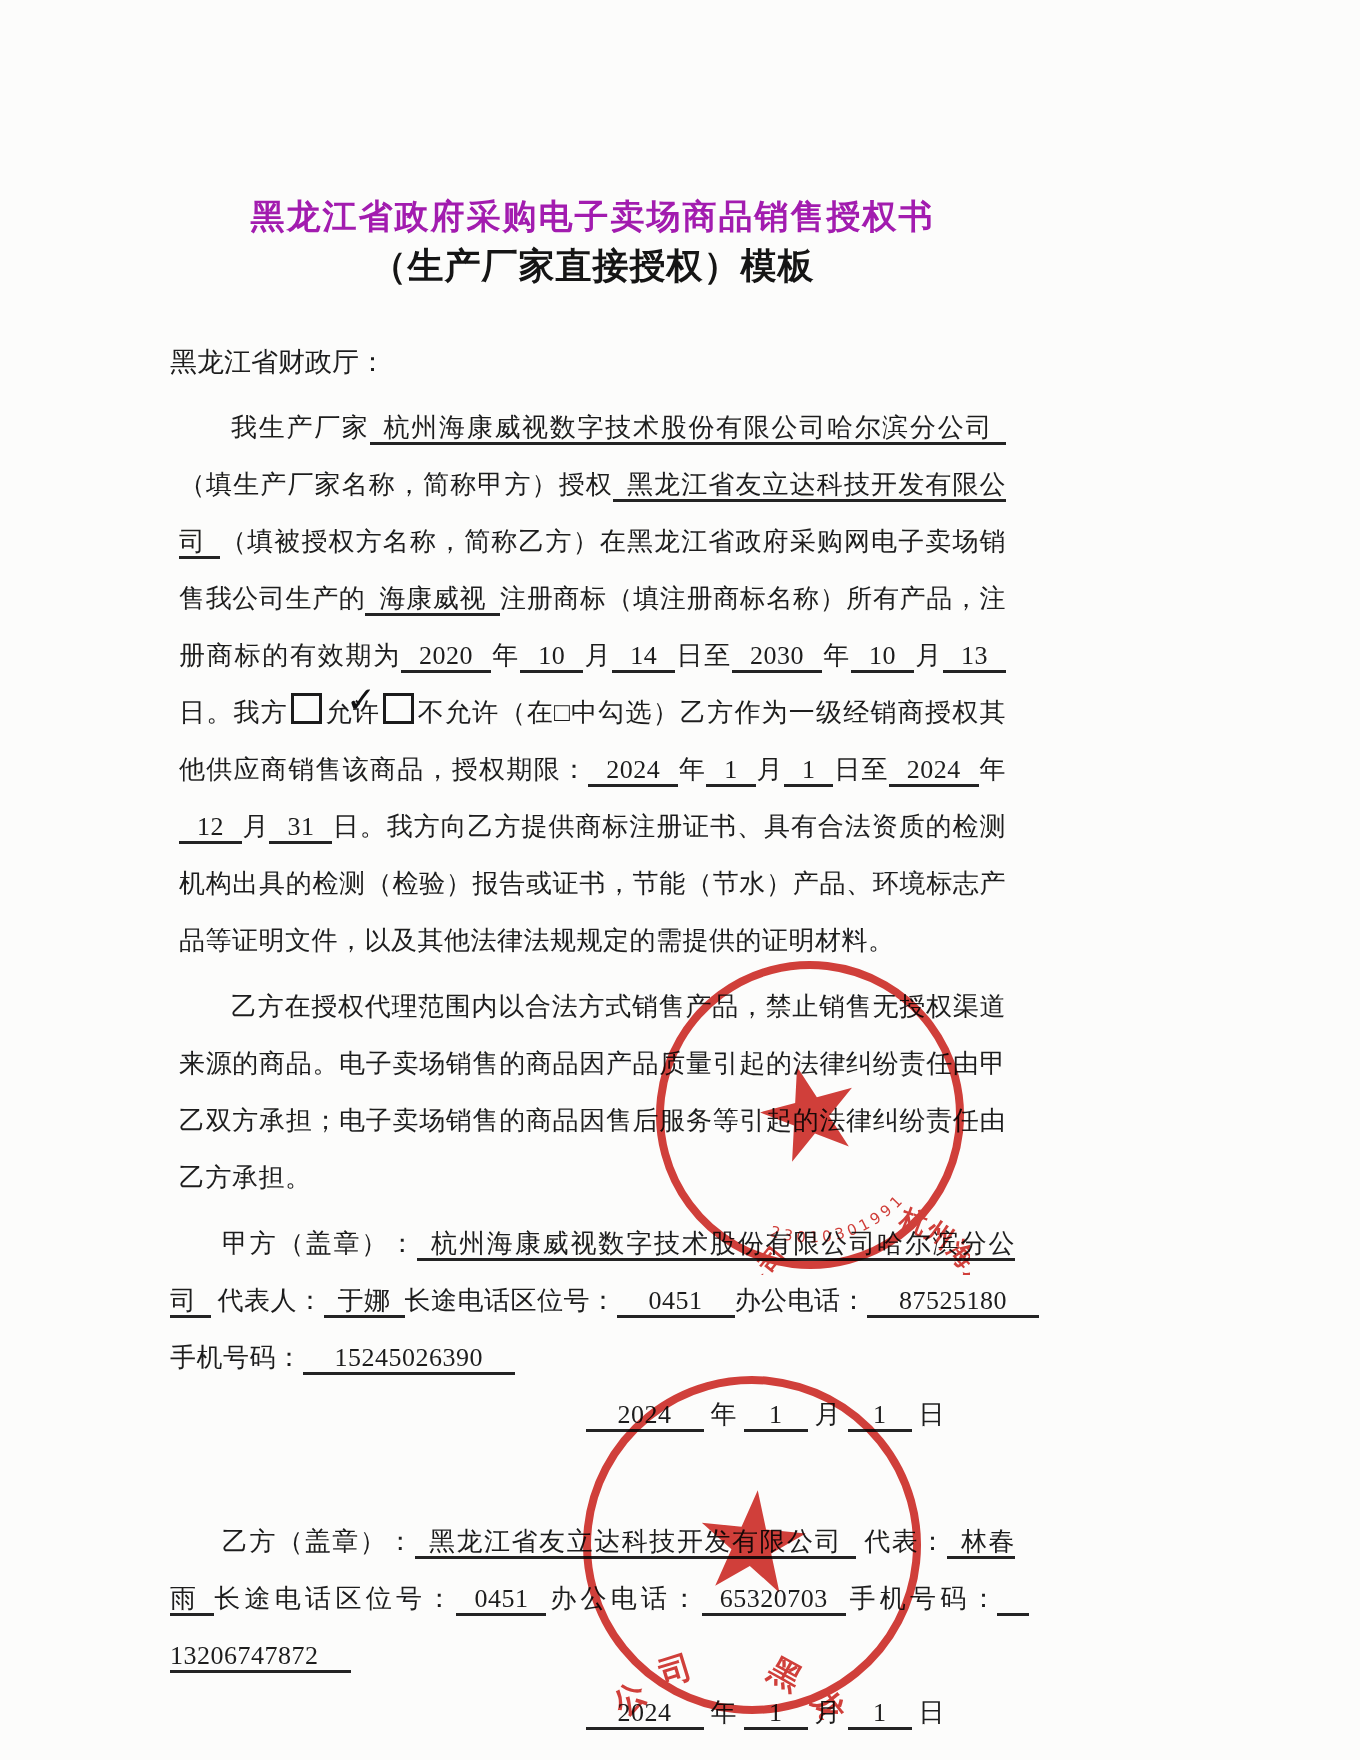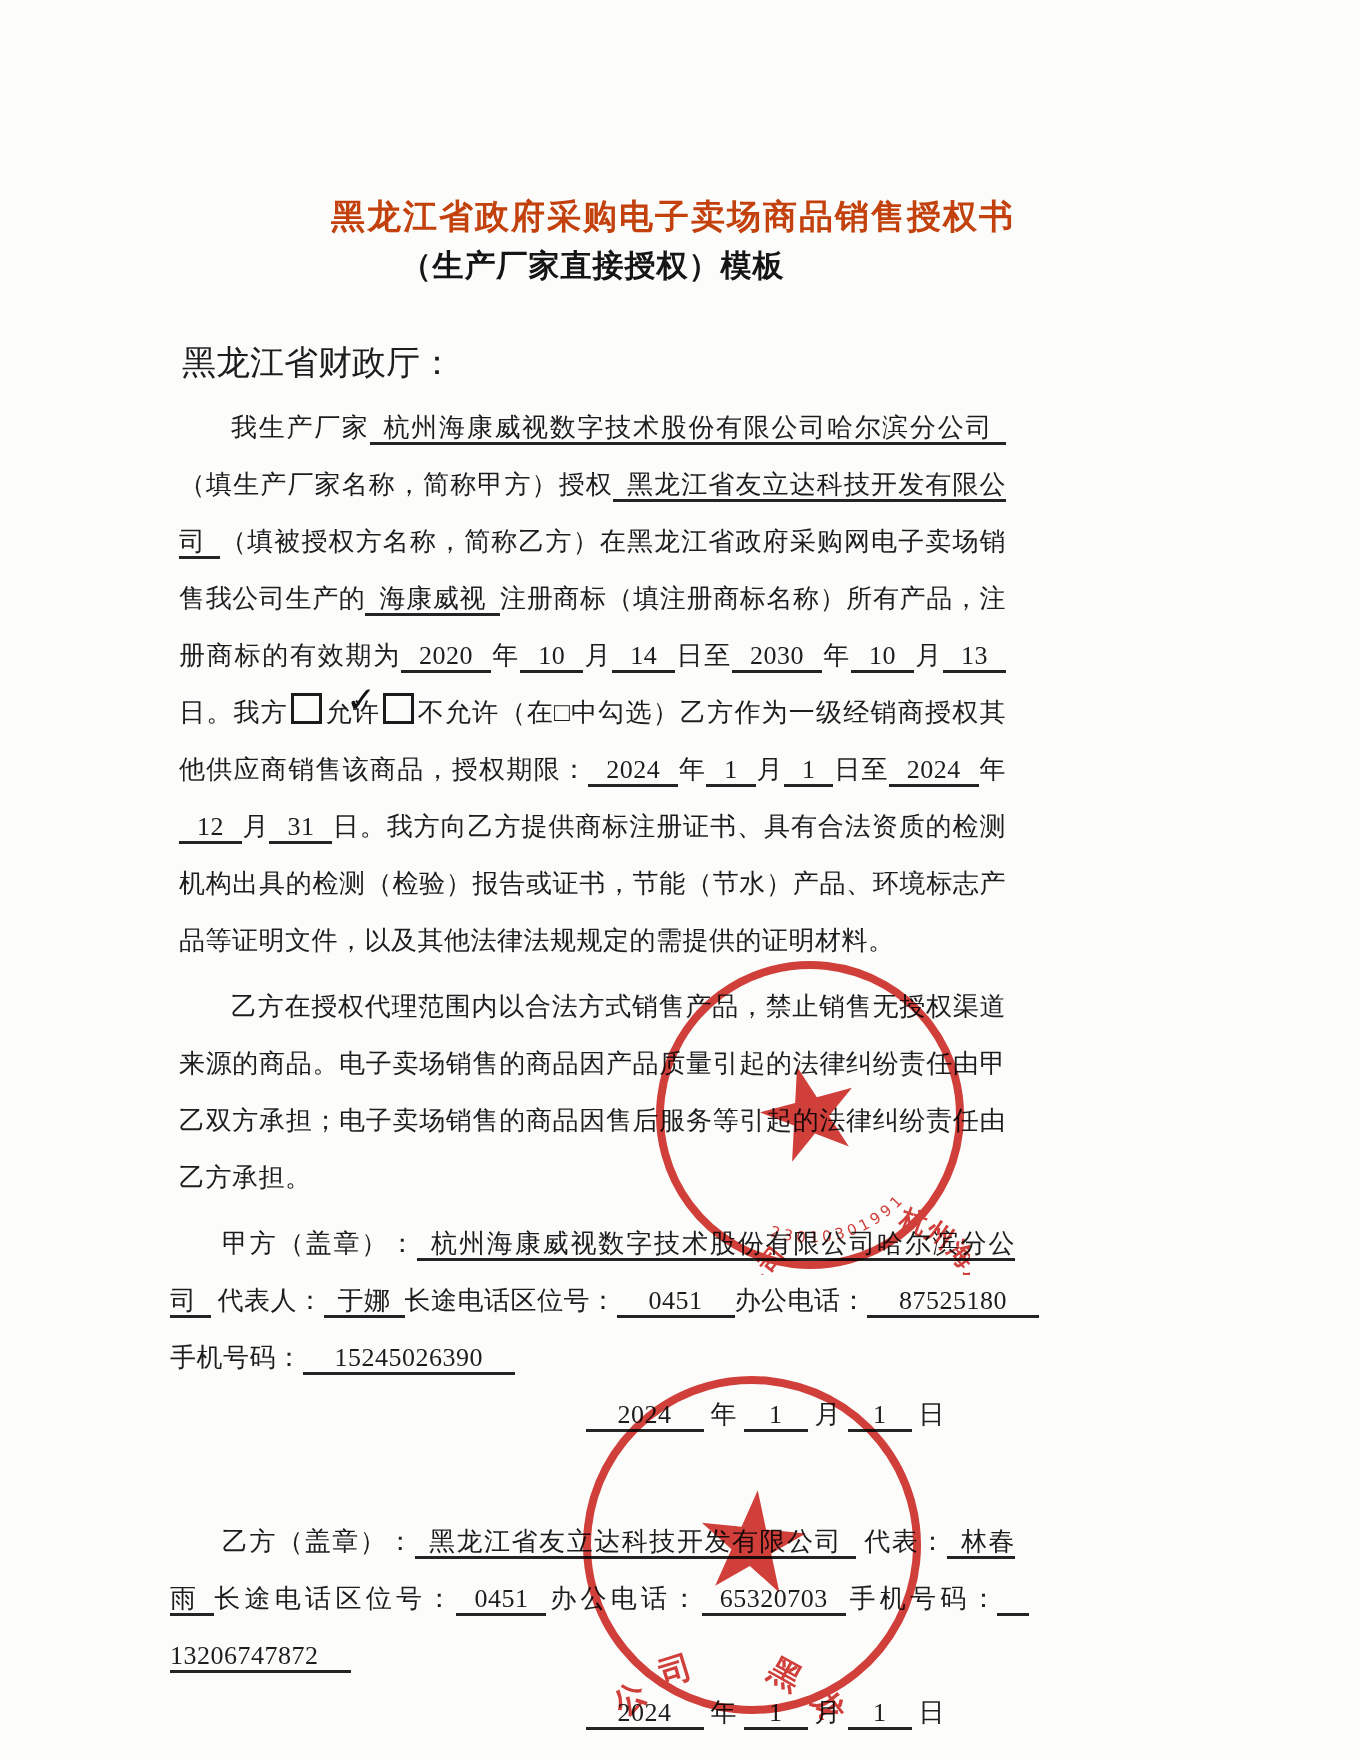--- a/index.html
+++ b/index.html
@@ -4,28 +4,28 @@
 <style>
   html,body{margin:0;padding:0;}
   body{background:#e8e8e8;font-family:"Liberation Serif", serif;}
   .page{
     position:relative;width:1360px;height:1760px;margin:0 auto;
     background:#fcfcfb;color:#1d1d1d;overflow:hidden;
     box-shadow:0 0 8px rgba(0,0,0,.2);
   }
   .content{position:absolute;left:170px;top:190px;width:845px;}
   .doc-title{
-    margin:0;text-align:right;font-family:"Liberation Sans", sans-serif;
-    font-size:34px;line-height:52px;font-weight:bold;letter-spacing:2px;color:#c2410c;
+    margin:0;text-align:center;font-family:"Liberation Sans", sans-serif;
+    font-size:34px;line-height:52px;font-weight:bold;letter-spacing:2px;color:#a21caf;
   }
   .doc-subtitle{
     margin:0;text-align:center;font-family:"Liberation Sans", sans-serif;
-    font-size:31px;line-height:48px;font-weight:bold;letter-spacing:1px;color:#151515;
+    font-size:36px;line-height:48px;font-weight:bold;letter-spacing:1px;color:#151515;
   }
-  .salutation{margin:44px 0 0 12px;font-size:34px;line-height:57px;}
+  .salutation{margin:44px 0 0 0;font-size:27px;line-height:57px;}
   .para{
     margin:9px;font-size:26px;line-height:57px;text-align:justify;
     text-indent:2em;letter-spacing:.5px;
   }
   .para.first{margin-top:8px;}
   .party-block{margin-top:8px;font-size:26px;line-height:57px;text-align:justify;letter-spacing:.5px;}
   .party-block .lead{text-indent:2em;display:block;}
   .party-a{margin-top:8px;}
   .party-b{margin-top:70px;}
   .date-line{

